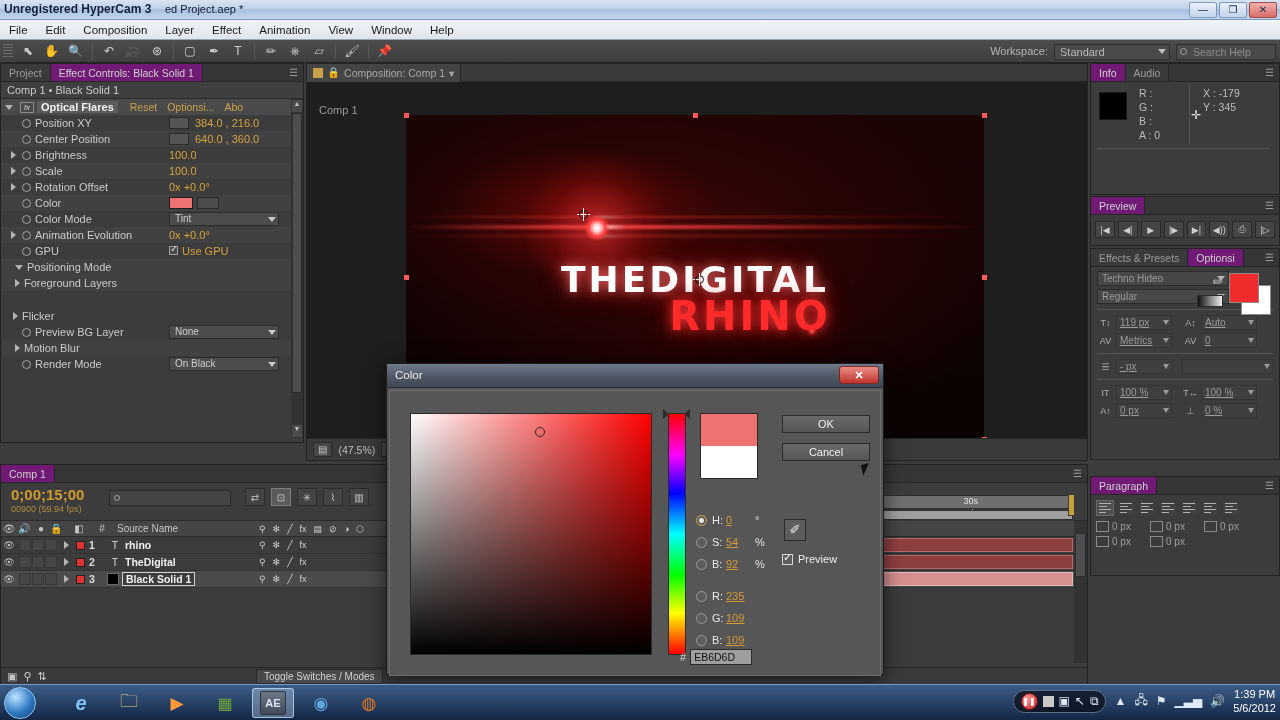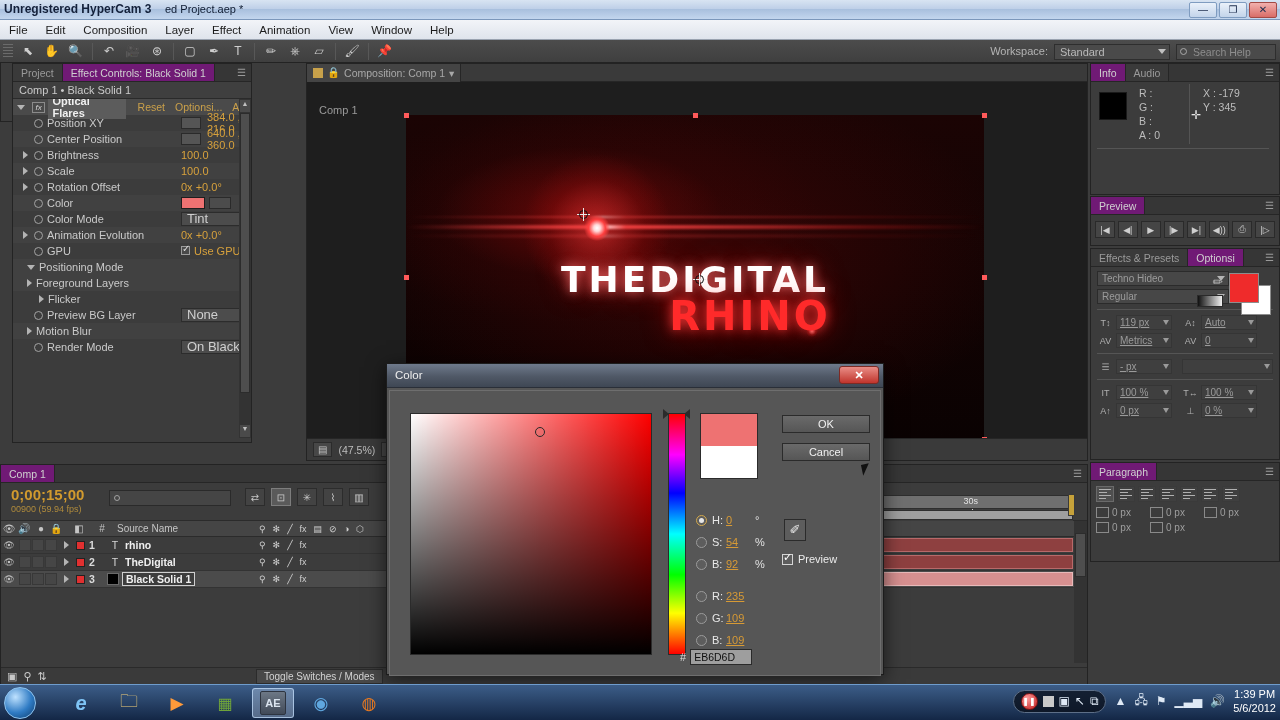--- a/index.html
+++ b/index.html
@@ -72,41 +72,41 @@
   
   .panel{ position:absolute; background:#3c3c3c; border:1px solid #232323; }
   .ptabs{ height:18px; background:#363636; border-bottom:1px solid #262626;
           display:flex; align-items:stretch; }
   .ptab{ display:flex;align-items:center;padding:0 8px;font-size:10.5px;color:#9a9a9a;
          background:#3a3a3a;border-right:1px solid #262626;white-space:nowrap;}
   .ptab.active{ background:#701a75;color:#d0d0d0;}
   .pmenu{ margin-left:auto;display:flex;align-items:center;padding:0 5px;color:#9a9a9a;font-size:10px;}
 
   
-  #effects{ left:12px; top:63px; width:240px; height:380px;}
+  #effects{ left:0; top:63px; width:304px; height:380px;}
   .ec-head{ height:17px; background:#3f3f3f; border-bottom:1px solid #2a2a2a;
             font-size:11px;color:#cacaca;padding:2px 0 0 6px;}
   .ec-body{ position:relative; height:339px; overflow:hidden; background:#3c3c3c;}
   .ecrow{ position:relative; height:16px; display:flex; align-items:center; font-size:11px;}
   .ecrow.alt{ background:#414141; }
   .ec-title{ height:16px;display:flex;align-items:center;background:#4a4a4a;}
   .ec-title .nm{ font-weight:bold;color:#f0f0f0;background:#5c5c5c;padding:0 4px;}
   .tri{ width:0;height:0;border-top:4px solid transparent;border-bottom:4px solid transparent;
         border-left:5px solid #b4b4b4; margin:0 4px;}
   .tri.down{ border-left:4px solid transparent;border-right:4px solid transparent;
         border-top:5px solid #b4b4b4;border-bottom:none;}
   .sw{ width:9px;height:9px;border:1px solid #a3a3a3;border-radius:50%;margin:0 4px 0 2px;}
   .lbl{ color:#cacaca; }
   .val{ position:absolute; left:168px; color:#d7a13c; }
   .val.plain{ text-decoration:none; }
   .fxicon{ width:14px;height:11px;border:1px solid #8b8b8b;color:#d0d0d0;font-size:8px;
            text-align:center;line-height:10px;font-style:italic;margin:0 3px;}
   .eclink{ color:#caa04a; font-size:10.5px; }
   .dd{ position:absolute;left:168px;width:110px;height:14px;background:#4c4c4c;
-       border:1px solid #2c2c2c;color:#cfcfcf;font-size:13px;padding-left:5px;line-height:12px;}
+       border:1px solid #2c2c2c;color:#cfcfcf;font-size:10px;padding-left:5px;line-height:12px;}
   .dd .ar{position:absolute;right:2px;top:4px;border-left:4px solid transparent;
        border-right:4px solid transparent;border-top:5px solid #c8c8c8;}
   .swatch{position:absolute;left:168px;width:24px;height:12px;background:#ee7272;border:1px solid #1e1e1e;}
   .eyed{position:absolute;left:196px;width:22px;height:12px;background:#4c4c4c;border:1px solid #2a2a2a;}
   .posicon{position:absolute;left:168px;width:20px;height:12px;background:#555;border:1px solid #2a2a2a;}
   .chk{width:9px;height:9px;border:1px solid #9d9d9d;background:#4a4a4a;display:inline-block;
        margin-right:4px;position:relative;}
   .chk:after{content:"✓";position:absolute;left:0px;top:-4px;font-size:10px;color:#ddd;}
   .ecscroll{position:absolute;right:0;top:0;width:12px;height:339px;background:#333;}
   .ecscroll .thumb{position:absolute;left:1px;top:14px;width:10px;height:280px;background:#4e4e4e;border:1px solid #2c2c2c;}
@@ -186,21 +186,21 @@
   .ch-grad{position:absolute;right:56px;top:28px;width:26px;height:12px;
     background:linear-gradient(to right,#111,#f0f0f0);border:1px solid #2a2a2a;}
   .ch-row{display:flex;align-items:center;margin-top:3px;gap:2px;}
   .ch-ic{width:17px;height:15px;color:#b0b0b0;font-size:9px;display:flex;align-items:center;justify-content:center;}
   .ch-fld{width:56px;height:15px;background:#3f3f3f;border:1px solid #353535;color:#9a9a9a;
     font-size:10px;line-height:13px;padding-left:3px;position:relative;text-decoration:underline;}
   .ch-fld .ar{position:absolute;right:2px;top:4px;border-left:3px solid transparent;
     border-right:3px solid transparent;border-top:5px solid #9a9a9a;}
   .ch-sep{height:1px;background:#555;margin:5px 0;}
 
-  #parapanel{left:1090px;top:462px;width:190px;height:100px;}
+  #parapanel{left:1090px;top:476px;width:190px;height:100px;}
   .pa-body{padding:5px;}
   .pa-icons{display:flex;gap:3px;margin-bottom:5px;}
   .pa-ic{width:18px;height:16px;background:#3f3f3f;border:1px solid #3a3a3a;
     display:flex;flex-direction:column;justify-content:center;gap:1.5px;padding:0 2px;}
   .pa-ic i{display:block;height:1.5px;background:#b0b0b0;}
   .pa-ic.on{background:#4f4f4f;border-color:#6a6a6a;}
   .pa-row{display:flex;gap:6px;margin-top:4px;font-size:10px;color:#9e9e9e;align-items:center;}
   .pa-f{width:48px;display:flex;align-items:center;gap:3px;}
   .pa-f .g{width:13px;height:11px;border:1px solid #8a8a8a;}
 
@@ -464,21 +464,21 @@
             <span class="val plain" style="color:#d7a13c"><span class="chk"></span>Use GPU</span>
           </div>
           <div class="ecrow alt" style="padding-left: 10px;">
             <span class="tri down"></span>
             <span class="lbl">Positioning Mode</span>
           </div>
           <div class="ecrow alt" style="padding-left: 10px;">
             <span class="tri"></span>
             <span class="lbl">Foreground Layers</span>
           </div>
-          <div class="ecrow" style="padding-left: 22px;">
+          <div class="ecrow" style="padding-left: 8px; margin-top: 17px;">
             <span class="tri"></span>
             <span class="lbl">Flicker</span>
           </div>
           <div class="ecrow">
             <span style="width:19px;display:inline-block"></span>
             <span class="sw"></span>
             <span class="lbl">Preview BG Layer</span>
             <span class="dd">None<span class="ar"></span></span>
           </div>
           <div class="ecrow alt" style="padding-left: 10px;">

